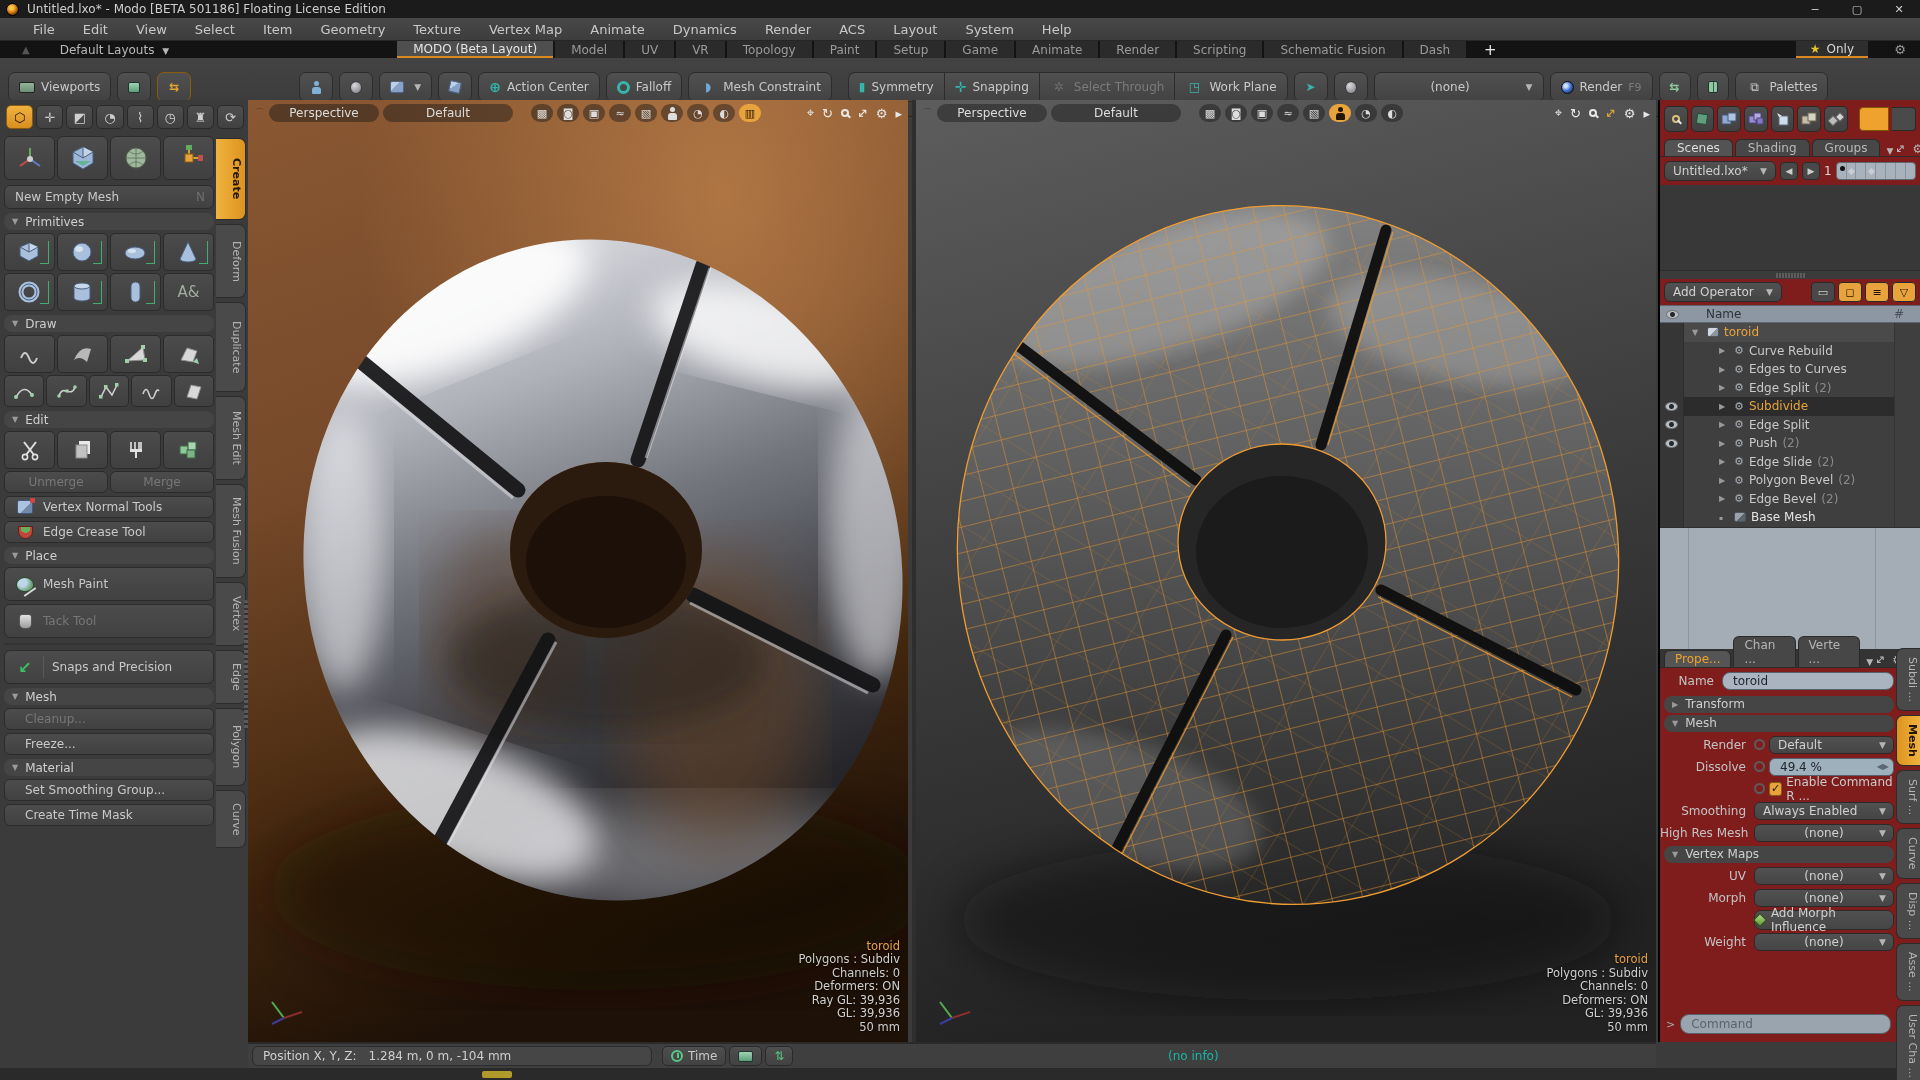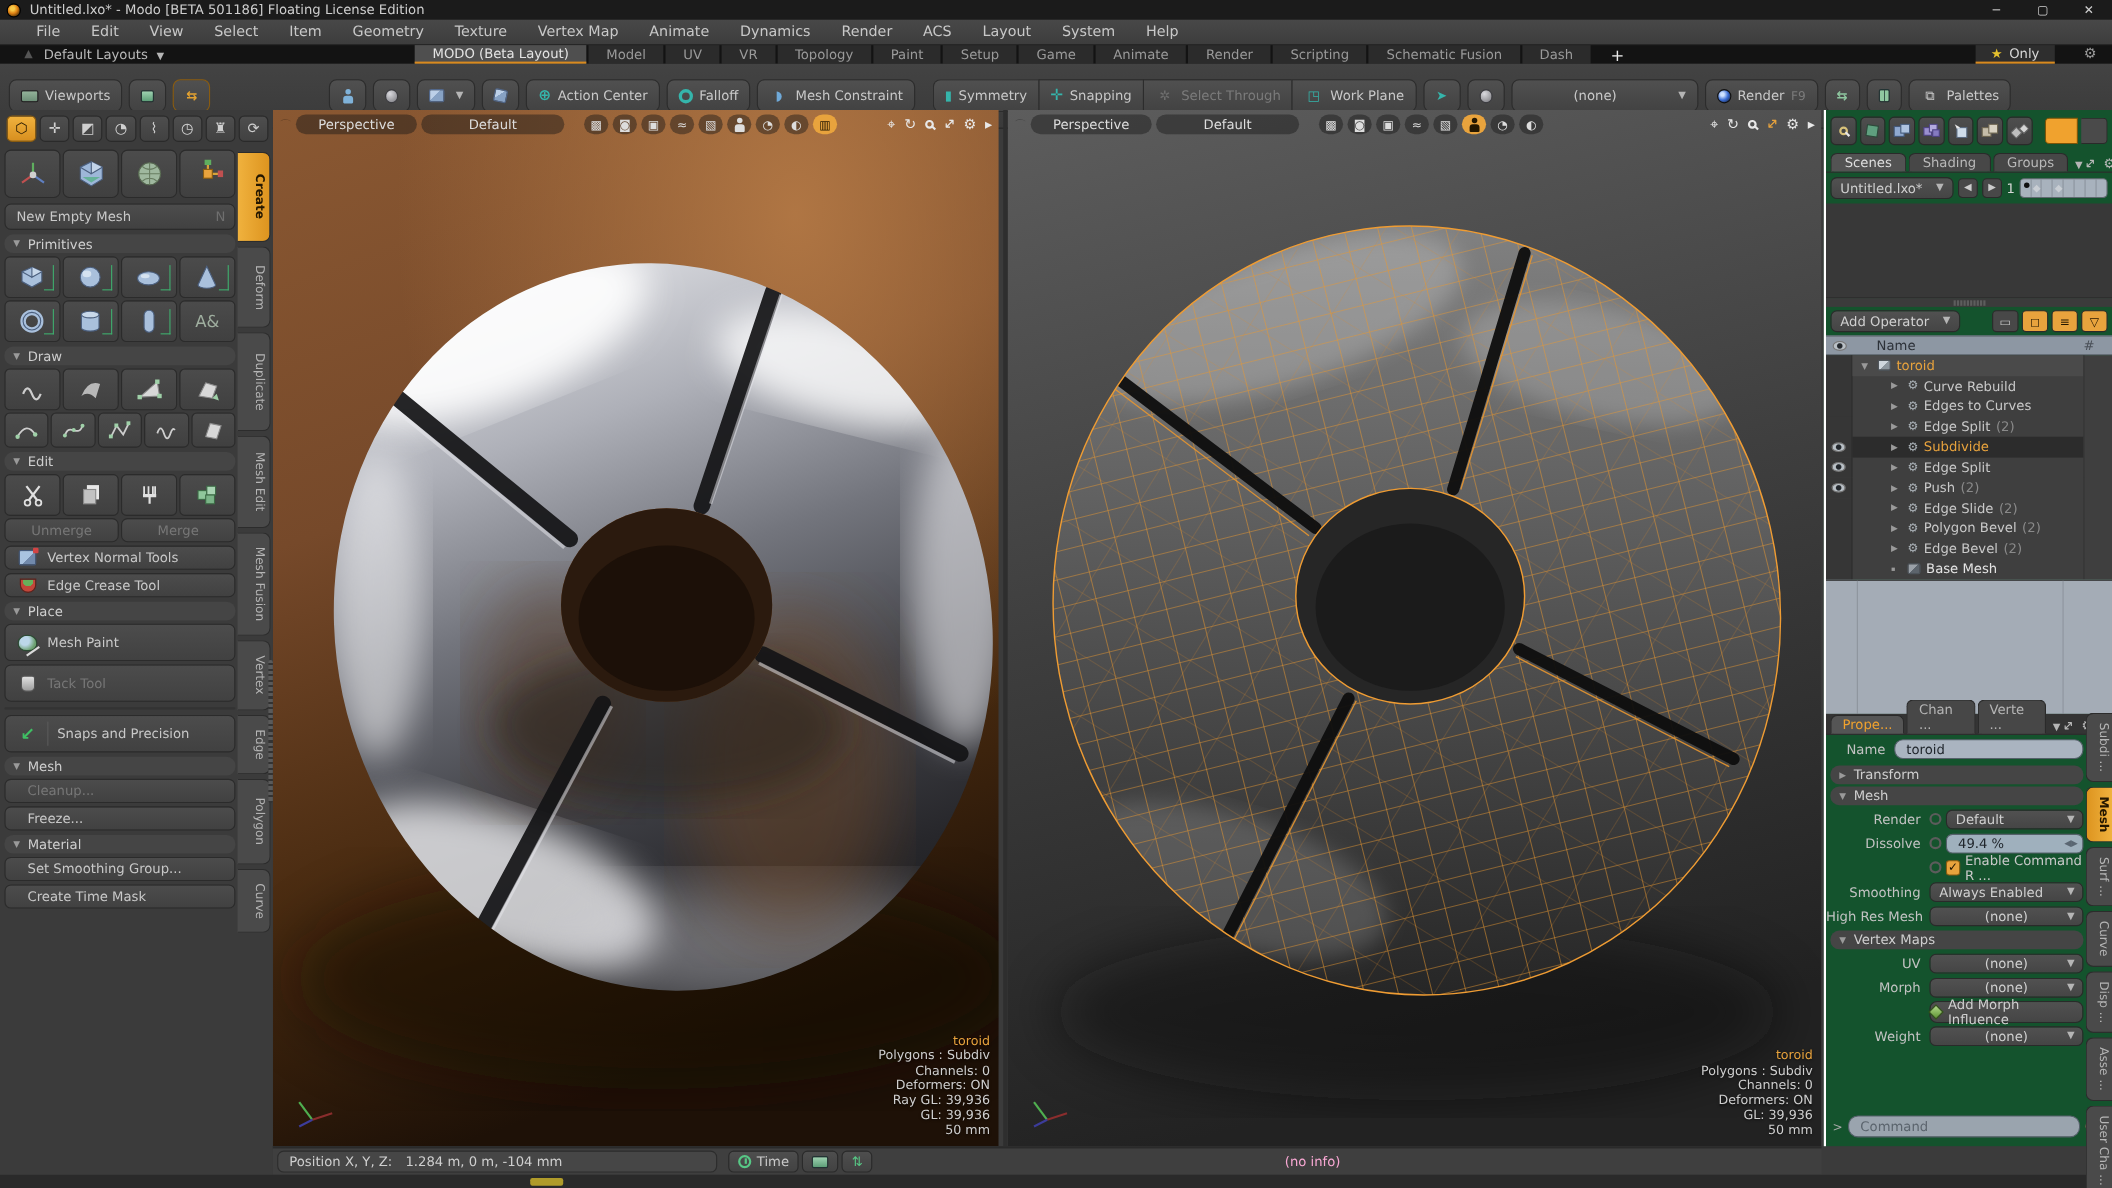--- a/index.html
+++ b/index.html
@@ -21,21 +21,21 @@
   #winbtns { position:absolute; right:0; top:0; height:18px; display:flex; }
   #winbtns span { width:42px; height:18px; display:flex; align-items:center; justify-content:center; color:#cfcfcf; font-size:11px; }
 
   
   #menubar { position:absolute; left:0; top:18px; width:1920px; height:23px; background:linear-gradient(#484848,#3d3d3d); border-bottom:1px solid #262626; display:flex; align-items:center; padding-left:19px; }
   #menubar .mi { padding:0 14px; color:#c8c8c8; font-size:13px; height:100%; display:flex; align-items:center; }
 
   
   #layoutbar { position:absolute; left:0; top:41px; width:1920px; height:17px; background:#131313; display:flex; align-items:stretch; }
   #layoutbar .tri { color:#555; font-size:10px; margin:0 10px 0 22px; align-self:center; }
-  #layoutbar .switcher { color:#b9b9b9; font-size:12px; align-self:center; }
+  #layoutbar .switcher { color:#b9b9b9; font-size:12px; align-self:center;margin-left:20px; }
   #ltabs { display:flex; margin-left:228px; }
   #ltabs .ltab { display:flex; align-items:center; padding:0 16px; margin-right:2px; background:#2b2b2b; color:#9a9a9a; font-size:12px; }
   #ltabs .ltab.active { background:#4f4f4f; color:#e4e4e4; border-bottom:2px solid #d98a1f; }
   #ltabs .ltab.plus { background:transparent; color:#e8e8e8; font-size:15px; }
   #onlybtn { position:absolute; right:52px; top:0; height:17px; display:flex; align-items:center; gap:6px; padding:0 14px; background:#2e2e2e; border-bottom:2px solid #d98a1f; color:#d8d8d8; }
   #onlybtn .star { color:#e5c12e; }
   #layoutgear { position:absolute; right:14px; top:0; height:17px; display:flex; align-items:center; color:#9a9a9a; font-size:13px; }
 
   
   #toolbar { position:absolute; left:0; top:58px; width:1920px; height:59px; background:linear-gradient(#434343,#3a3a3a); border-bottom:1px solid #262626; display:flex; align-items:center; padding:0 8px; gap:6px; }
@@ -109,21 +109,21 @@
   .mag { width:8px; height:8px; border:2px solid #e8e8e8; border-radius:50%; position:relative; display:inline-block; }
   .mag::after { content:""; position:absolute; width:5px; height:2px; background:#e8e8e8; right:-4px; bottom:-2px; transform:rotate(45deg); }
   .person { width:9px; height:13px; position:relative; display:inline-block; }
   .person::before { content:""; position:absolute; left:2px; top:0; width:5px; height:5px; border-radius:50%; background:currentColor; }
   .person::after { content:""; position:absolute; left:0; top:6px; width:9px; height:7px; border-radius:3px 3px 1px 1px; background:currentColor; }
   .vpInfo { position:absolute; right:8px; bottom:8px; text-align:right; line-height:13.5px; font-size:11.5px; color:#cfcfcf; z-index:4; text-shadow:0 1px 2px rgba(0,0,0,.6); }
   .vpInfo .first { color:#e8a33d; }
   .gizmo { position:absolute; left:14px; bottom:14px; z-index:4; }
 
   
-  #rpanel { position:absolute; left:1658px; top:100px; width:262px; height:942px; background:#14532d; border-left:2px solid #ffffff; }
+  #rpanel { position:absolute; left:1658px; top:100px; width:262px; height:942px; background:#7f1d1d; border-left:2px solid #000000; }
   #rpIcons { display:flex; gap:3px; padding:6px 4px; align-items:center; }
   #rpIcons .mbtn { width:27px; height:26px; border:1px solid #2a2a2a; border-radius:5px; background:linear-gradient(#4e4e4e,#414141); display:flex; align-items:center; justify-content:center; }
   #rpIcons .colorchip { width:34px; height:24px; margin-left:8px; border-radius:4px 0 0 4px; background:#f0a22e; border:1px solid #7e5407; }
   #rpIcons .chiprest { width:28px; height:24px; border-radius:0 4px 4px 0; background:#4a4a4a; border:1px solid #2a2a2a; border-left:none; }
   #rpTabs { display:flex; align-items:flex-end; height:19px; padding:0 4px; gap:2px; border-bottom:1px solid #2c2c2c; }
   #rpTabs .ptab { background:#474747; border:1px solid #2a2a2a; border-bottom:none; border-radius:6px 6px 0 0; padding:1px 12px; color:#b9b9b9; font-size:12px; }
   #rpTabs .ptab.active { background:#535353; color:#dedede; }
   #rpTabs .tailIcons { margin-left:auto; display:flex; gap:7px; color:#b9b9b9; font-size:12px; align-items:center; }
   #sceneRow { display:flex; align-items:center; gap:4px; padding:4px 4px; }
   #sceneRow .scSel { flex:0 0 112px; height:20px; background:linear-gradient(#515151,#454545); border:1px solid #2a2a2a; border-radius:6px; display:flex; align-items:center; padding:0 8px; color:#d0d0d0; }
@@ -189,21 +189,21 @@
   #cmdRow input::placeholder { color:#5b646d; }
   #cmdRow .rec { width:18px; height:18px; border-radius:50%; background:#3e3e3e; border:2px solid #c96a6a; }
 
   
   #statusbar { position:absolute; left:248px; top:1042px; width:1408px; height:26px; background:#3f3f3f; border-top:2px solid #2a2a2a; display:flex; align-items:center; gap:6px; padding:0 4px; }
   #statusbar .posbox { width:400px; height:20px; background:#464646; border:1px solid #2c2c2c; border-radius:6px; display:flex; align-items:center; padding:0 10px; gap:12px; color:#cfcfcf; }
   #timegrp { display:flex; gap:3px; margin-left:4px; }
   #timegrp .tbtn { height:20px; background:linear-gradient(#4e4e4e,#424242); border:1px solid #2a2a2a; border-radius:5px; display:flex; align-items:center; gap:5px; padding:0 8px; }
   #timegrp .clock { width:12px; height:12px; border:2px solid #57c785; border-radius:50%; position:relative; }
   #timegrp .clock::after { content:""; position:absolute; left:4px; top:1px; width:1.5px; height:5px; background:#57c785; }
-  #noinfo { position:absolute; left:920px; color:#f9a8d4; }
+  #noinfo { position:absolute; left:920px; color:#14b8a6; }
   #bottomstrip { position:absolute; left:0; top:1068px; width:1920px; height:12px; background:#2a2a2a; }
   #bottomstrip .yellowchip { position:absolute; left:482px; top:3px; width:30px; height:7px; background:#b09b2a; border-radius:2px; }
 </style>
 </head>
 <body>
 
 <div id="titlebar">
   <span class="appicon"></span>
   <span class="t">Untitled.lxo* - Modo [BETA 501186] Floating License Edition</span>
   <div id="winbtns">

